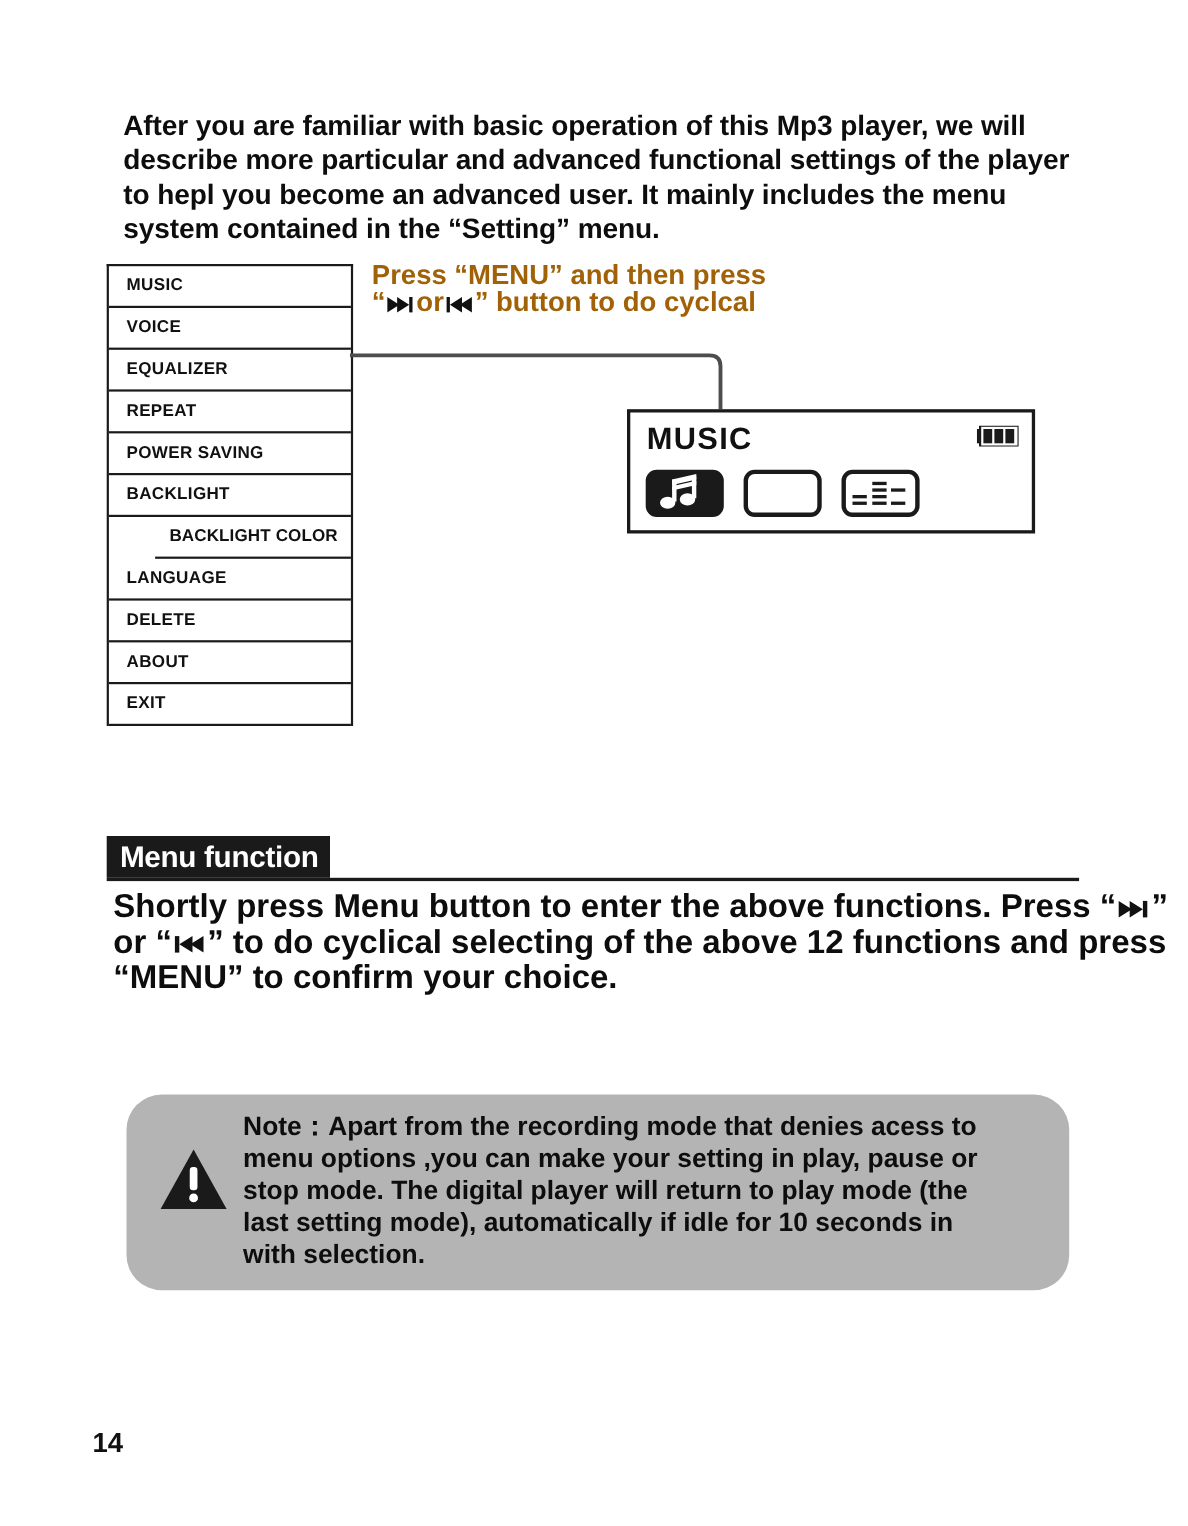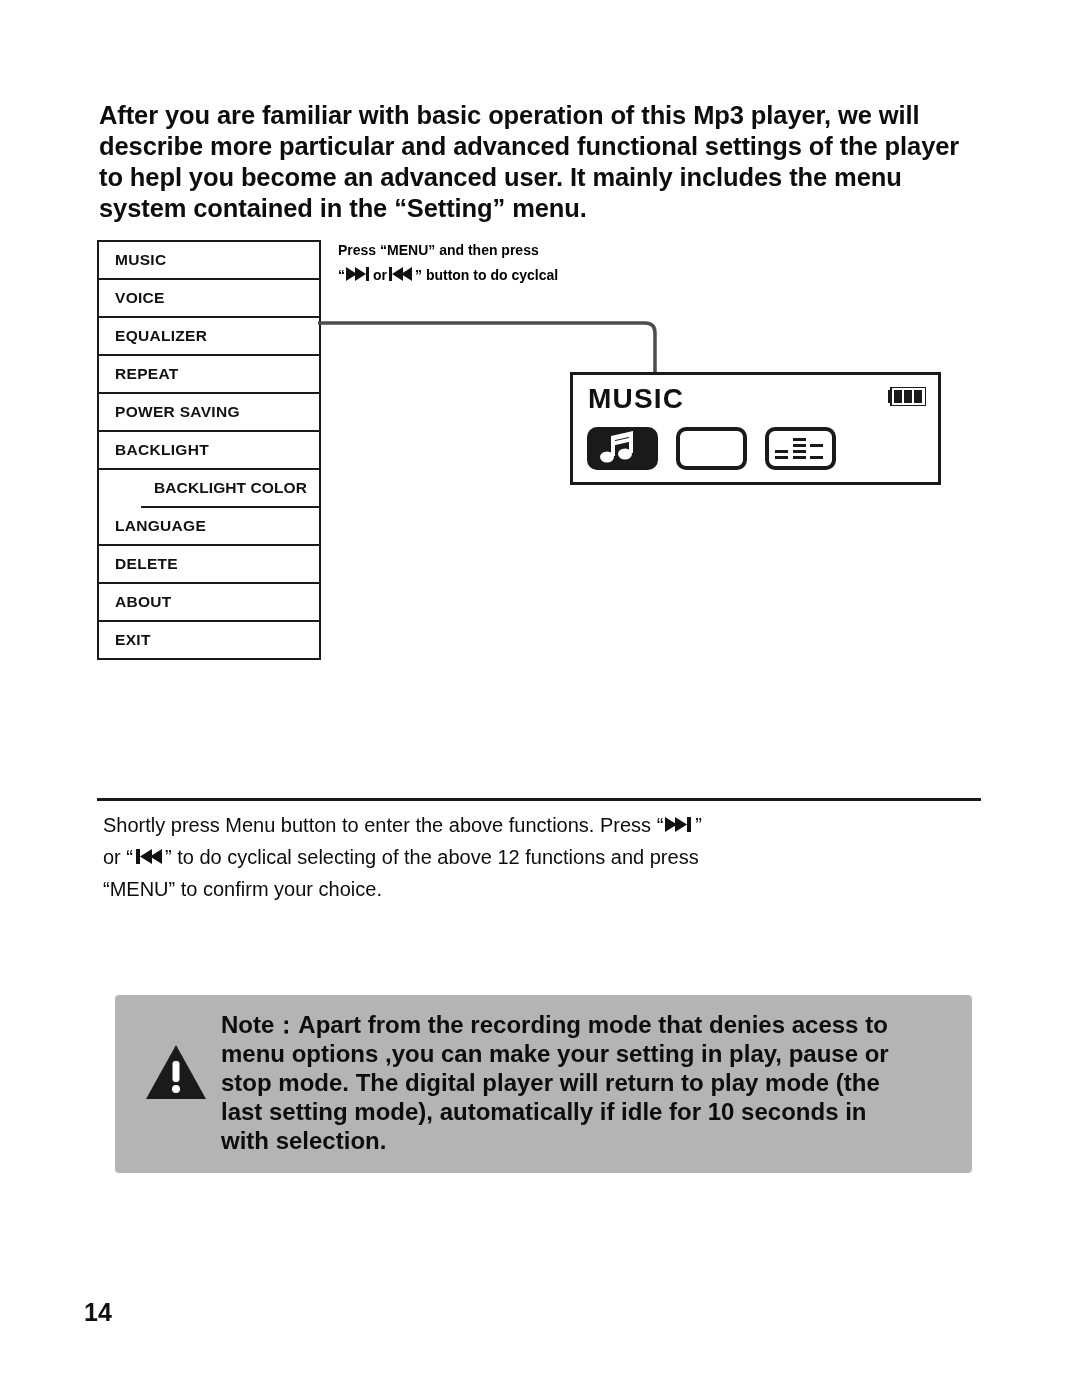--- a/index.html
+++ b/index.html
@@ -12,21 +12,21 @@
     height: 1387px;
     position: relative;
     font-family: "Liberation Sans", sans-serif;
     color: #111111;
     overflow: hidden;
   }
 
   
   #intro {
     position: absolute;
-    left: 99px;
+    left: 112px;
     top: 100px;
     width: 880px;
     font-size: 25.5px;
     font-weight: bold;
     line-height: 31px;
     letter-spacing: -0.1px;
     color: #0d0d0d;
   }
   #intro .line { white-space: nowrap; }
 
@@ -55,24 +55,24 @@
     white-space: nowrap;
   }
   #menu-table .menu-row.tight { padding-left: 13px; letter-spacing: 0.1px; margin-left: 42px; }
 
   
   #instruction {
     position: absolute;
     left: 338px;
     top: 238px;
     width: 470px;
-    font-size: 14px;
+    font-size: 25px;
     font-weight: bold;
     line-height: 25px;
-    color: #000000;
+    color: #a16207;
   }
   #instruction .line { white-space: nowrap; display: block; }
   .glyph-ff, .glyph-rw {
     display: inline-block;
     vertical-align: -2px;
     margin: 0 1px;
   }
 
   
   #connector {
@@ -171,36 +171,36 @@
     height: 3px;
     background: #1a1a1a;
   }
 
   
   #menu-func-text {
     position: absolute;
     left: 103px;
     top: 810px;
     width: 890px;
-    font-size: 20px;
-    font-weight: normal;
+    font-size: 30px;
+    font-weight: bold;
     line-height: 30px;
     color: #0d0d0d;
   }
   #menu-func-text .line { white-space: nowrap; display: block; }
 
   
   #note-box {
     position: absolute;
     left: 115px;
     top: 995px;
     width: 857px;
     height: 178px;
     background: #b4b4b4;
-    border-radius: 4px;
+    border-radius: 32px;
     box-sizing: border-box;
   }
   #warning-icon {
     position: absolute;
     left: 30px;
     top: 48px;
     width: 62px;
     height: 58px;
   }
   #note-text {
@@ -329,20 +329,21 @@
           <rect x="24" y="25" width="13" height="3"></rect>
           <rect x="41" y="13" width="13" height="3"></rect>
           <rect x="41" y="25" width="13" height="3"></rect>
         </g>
       </svg>
     </div>
   </div>
 </div>
 
 <div id="section-heading">
+  <div class="tag">Menu function</div>
   <div class="rule"></div>
 </div>
 
 <div id="menu-func-text">
   <span class="line"><span>Shortly press Menu button to enter the above functions. Press  “</span><span class="glyph-ff"><svg width="30" height="19" viewBox="0 0 30 19">
           <polygon points="1,2 13,9.5 1,17" fill="#111"></polygon>
           <polygon points="11,2 23,9.5 11,17" fill="#111"></polygon>
           <rect x="23" y="2" width="4" height="15" fill="#111"></rect>
         </svg></span><span>”</span></span>
   <span class="line"><span>or “</span><span class="glyph-rw"><svg width="30" height="19" viewBox="0 0 30 19">

